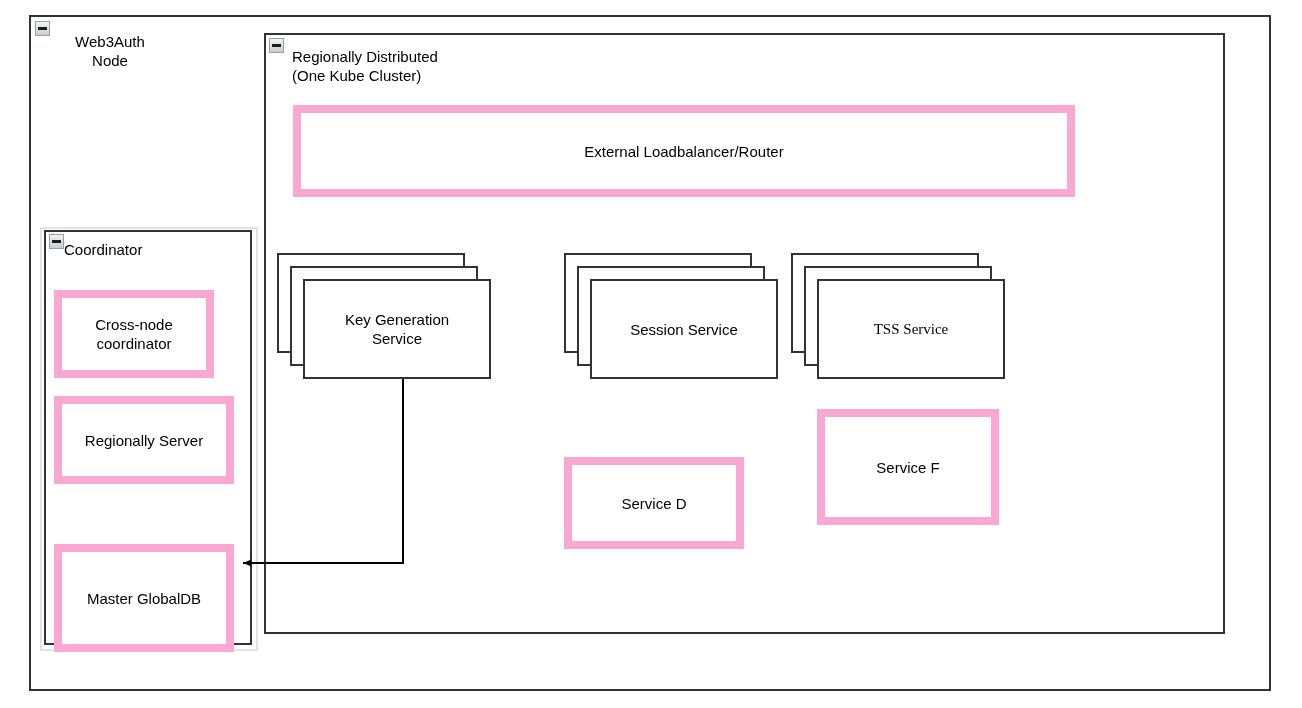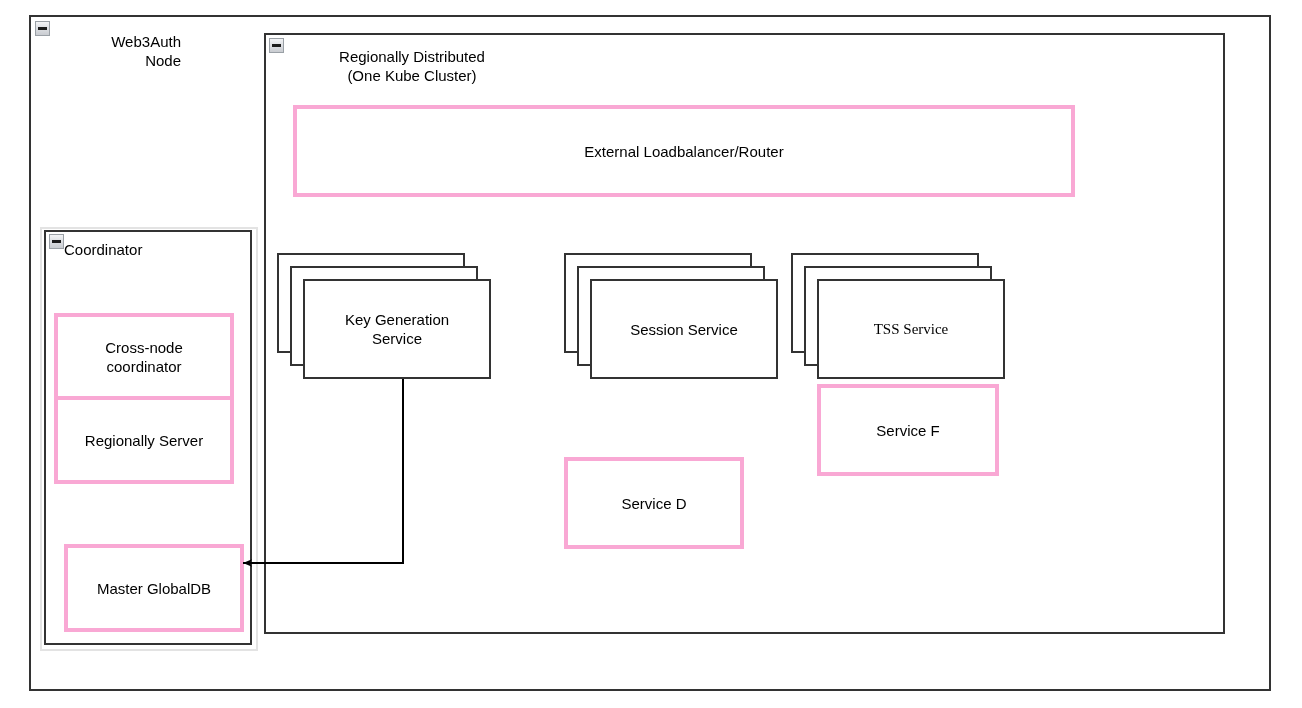--- a/index.html
+++ b/index.html
@@ -56,21 +56,21 @@
     text-align: center;
     white-space: pre-line;
     pointer-events: none;
   }
 
   
   .node {
     position: absolute;
     box-sizing: border-box;
     background: #ffffff;
-    border: 4px solid #f9a8d4;
+    border: 8px solid #f9a8d4;
     display: flex;
     align-items: center;
     justify-content: center;
     text-align: center;
     font-size: 15px;
     line-height: 19px;
     color: #000000;
     white-space: pre-line;
   }
 
@@ -119,46 +119,46 @@
 </style>
 </head>
 <body>
 
 <div id="canvas">
 
   <div class="box" style="left:29px; top:15px; width:1242px; height:676px;"></div>
 
   <div class="collapse-icon" style="left:35px; top:21px;"></div>
 
-  <div class="group-title" style="left:51px; top:32px; width:130px;text-align:right;">Web3Auth
+  <div class="group-title" style="left:45px; top:32px; width:130px;">Web3Auth
 Node</div>
 
   <div class="box" style="left:264px; top:33px; width:961px; height:601px;"></div>
 
   <div class="collapse-icon" style="left:269px; top:38px;"></div>
 
-  <div class="group-title" style="left:292px; top:47px; width:240px; text-align:center;">Regionally Distributed
+  <div class="group-title" style="left:292px; top:47px; width:240px; text-align:left;">Regionally Distributed
 (One Kube Cluster)</div>
 
   <div class="node" style="left:293px; top:105px; width:782px; height:92px;">External Loadbalancer/Router</div>
 
   <div class="frame-shadow" style="left:40px; top:227px; width:218px; height:424px;"></div>
 
   <div class="box" style="left:44px; top:230px; width:208px; height:415px;"></div>
 
   <div class="collapse-icon" style="left:49px; top:234px;"></div>
 
   <div class="group-title" style="left:64px; top:240px; width:140px; text-align:left;">Coordinator</div>
 
-  <div class="node" style="left:54px; top:290px; width:180px; height:88px;margin-top:23px;">Cross-node
+  <div class="node" style="left:54px; top:290px; width:160px; height:88px;">Cross-node
 coordinator</div>
 
   <div class="node" style="left:54px; top:396px; width:180px; height:88px;">Regionally Server</div>
 
-  <div class="node" style="left:64px; top:544px; width:180px; height:88px;">Master GlobalDB</div>
+  <div class="node" style="left:54px; top:544px; width:180px; height:108px;">Master GlobalDB</div>
 
   <div class="stack" style="left:277px; top:253px; width:214px; height:127px;">
     <div class="layer" style="left:0px; top:0px; width:188px; height:100px;"></div>
     <div class="layer" style="left:13px; top:13px; width:188px; height:100px;"></div>
     <div class="front" style="left:26px; top:26px; width:188px; height:100px;">Key Generation
 Service</div>
   </div>
 
   <div class="stack" style="left:564px; top:253px; width:214px; height:127px;">
     <div class="layer" style="left:0px; top:0px; width:188px; height:100px;"></div>
@@ -167,21 +167,21 @@
   </div>
 
   <div class="stack" style="left:791px; top:253px; width:214px; height:127px;font-family:Liberation Serif, serif;">
     <div class="layer" style="left:0px; top:0px; width:188px; height:100px;"></div>
     <div class="layer" style="left:13px; top:13px; width:188px; height:100px;"></div>
     <div class="front" style="left:26px; top:26px; width:188px; height:100px;">TSS Service</div>
   </div>
 
   <div class="node" style="left:564px; top:409px; width:180px; height:92px;margin-top:48px;">Service D</div>
 
-  <div class="node" style="left:817px; top:384px; width:182px; height:92px;">Service F</div>
+  <div class="node" style="left:817px; top:409px; width:182px; height:116px;">Service F</div>
 
   <svg id="connectors" viewBox="0 0 1302 708" xmlns="http://www.w3.org/2000/svg">
     <defs>
       <marker id="arrowhead" markerWidth="10" markerHeight="8" refX="9" refY="4" orient="auto" markerUnits="userSpaceOnUse">
         <path d="M 9 4 L 0 0.2 L 2.3 4 L 0 7.8 Z" fill="#000000"></path>
       </marker>
     </defs>
     <path d="M 403 379 L 403 563 L 243 563" fill="none" stroke="#000000" stroke-width="2" marker-end="url(#arrowhead)"></path>
   </svg>
 

